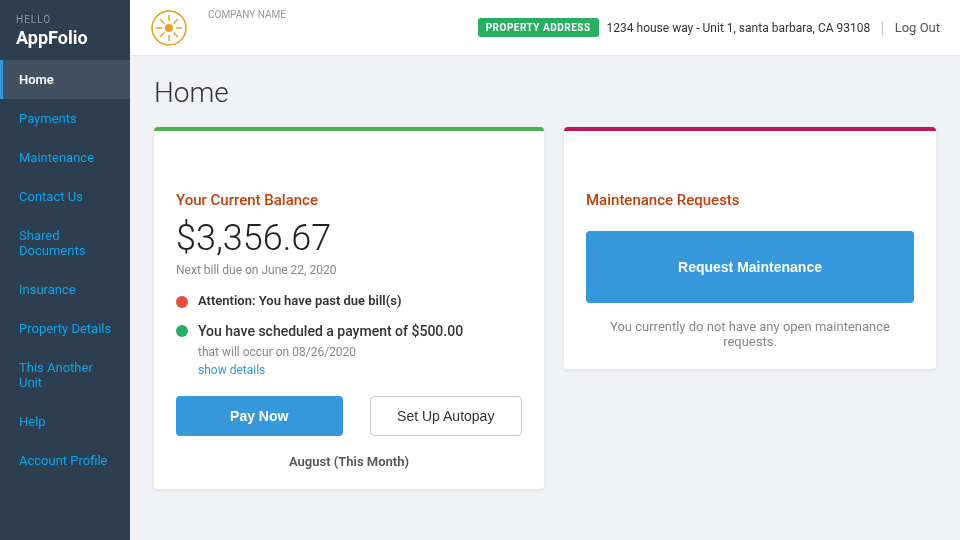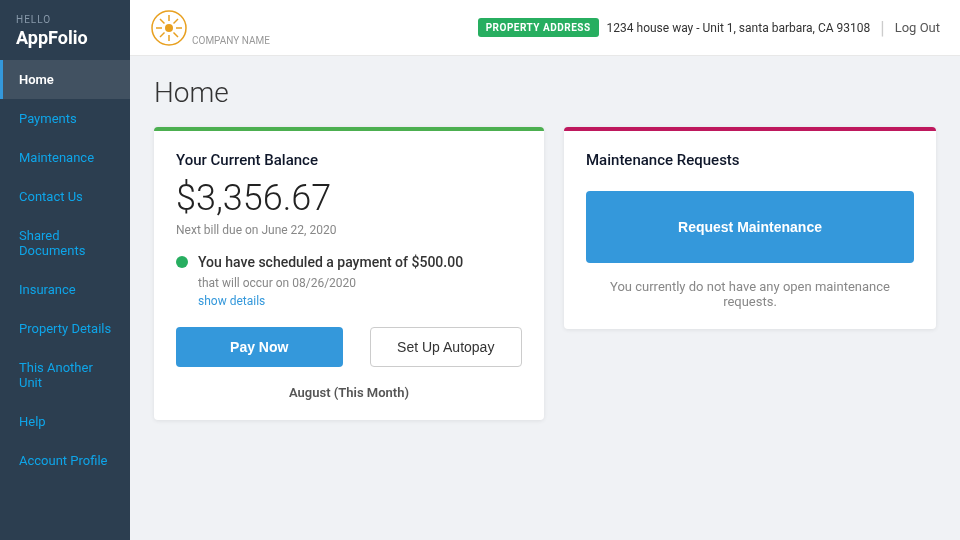--- a/index.html
+++ b/index.html
@@ -59,22 +59,22 @@
     #header {
       background: #fff;
       display: flex;
       align-items: center;
       padding: 8px 20px;
       border-bottom: 1px solid #e8e8e8;
       height: 56px;
     }
     .logo-area {
       display: flex;
-      align-items: flex-end;
-      gap: 4px;
+      align-items: flex-start;
+      gap: 20px;
     }
     .logo-circle {
       width: 38px;
       height: 38px;
     }
     .company-name {
       font-size: 10px;
       color: #999;
       line-height: 1.2;
     }
@@ -129,23 +129,24 @@
       background: #fff;
       border-radius: 4px;
       width: 390px;
       flex-shrink: 0;
       border-top: 4px solid #4caf50;
       padding: 20px 22px;
       box-shadow: 0 1px 4px rgba(0,0,0,0.08);
     }
     .card-section-title {
       font-size: 15px;
-      color: #0f172a;
+      color: #c2410c;
       font-weight: 500;
       margin-bottom: 8px;
+      margin-top: 40px;
     }
     .balance-amount {
       font-size: 36px;
       font-weight: 300;
       color: #222;
       margin-bottom: 4px;
     }
     .next-bill-text {
       font-size: 12px;
       color: #888;
@@ -299,20 +300,24 @@
   <div id="content">
     <h1 class="page-title">Home</h1>
 
     <div class="cards-row">
 
       <div class="balance-card">
         <div class="card-section-title">Your Current Balance</div>
         <div class="balance-amount">$3,356.67</div>
         <div class="next-bill-text">Next bill due on June 22, 2020</div>
 
+        <div class="alert-row">
+          <div class="dot dot-red"></div>
+          <div class="alert-text">Attention: You have past due bill(s)</div>
+        </div>
 
         <div class="alert-row">
           <div class="dot dot-green"></div>
           <div>
             <div class="scheduled-payment-text">You have scheduled a payment of $500.00</div>
             <div class="scheduled-sub">that will occur on 08/26/2020</div>
             <a class="show-details-link">show details</a>
           </div>
         </div>
 

